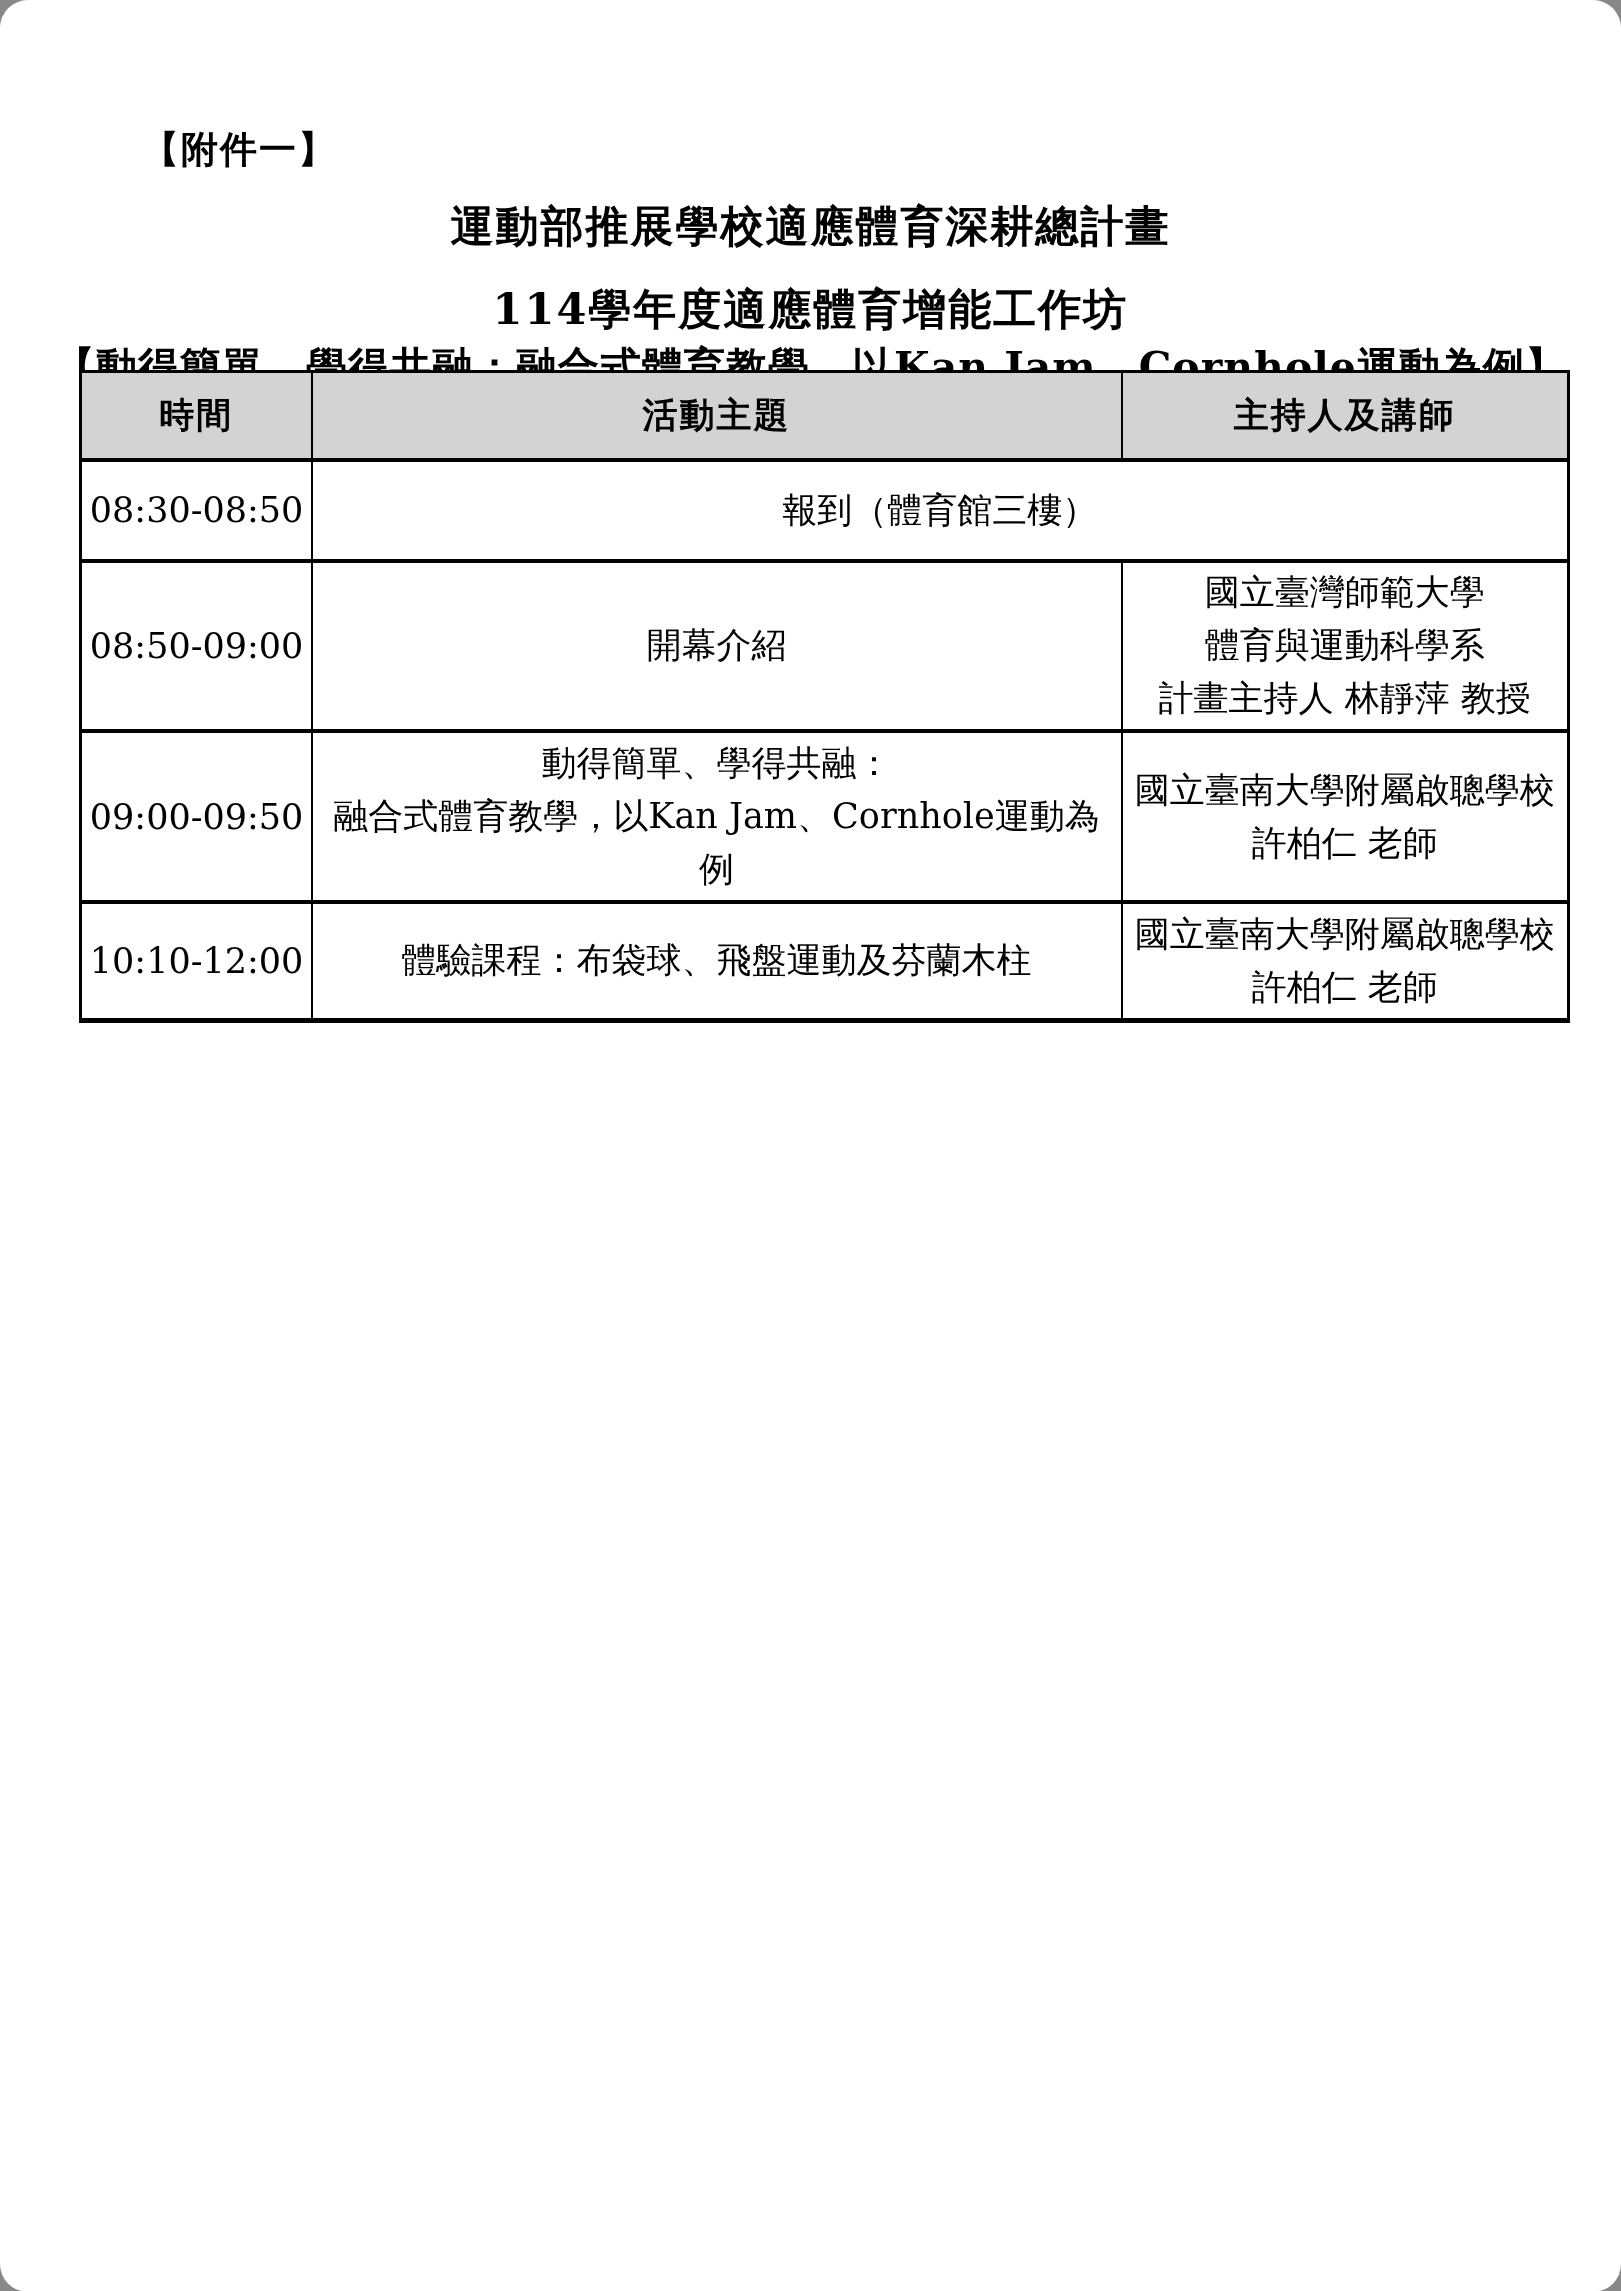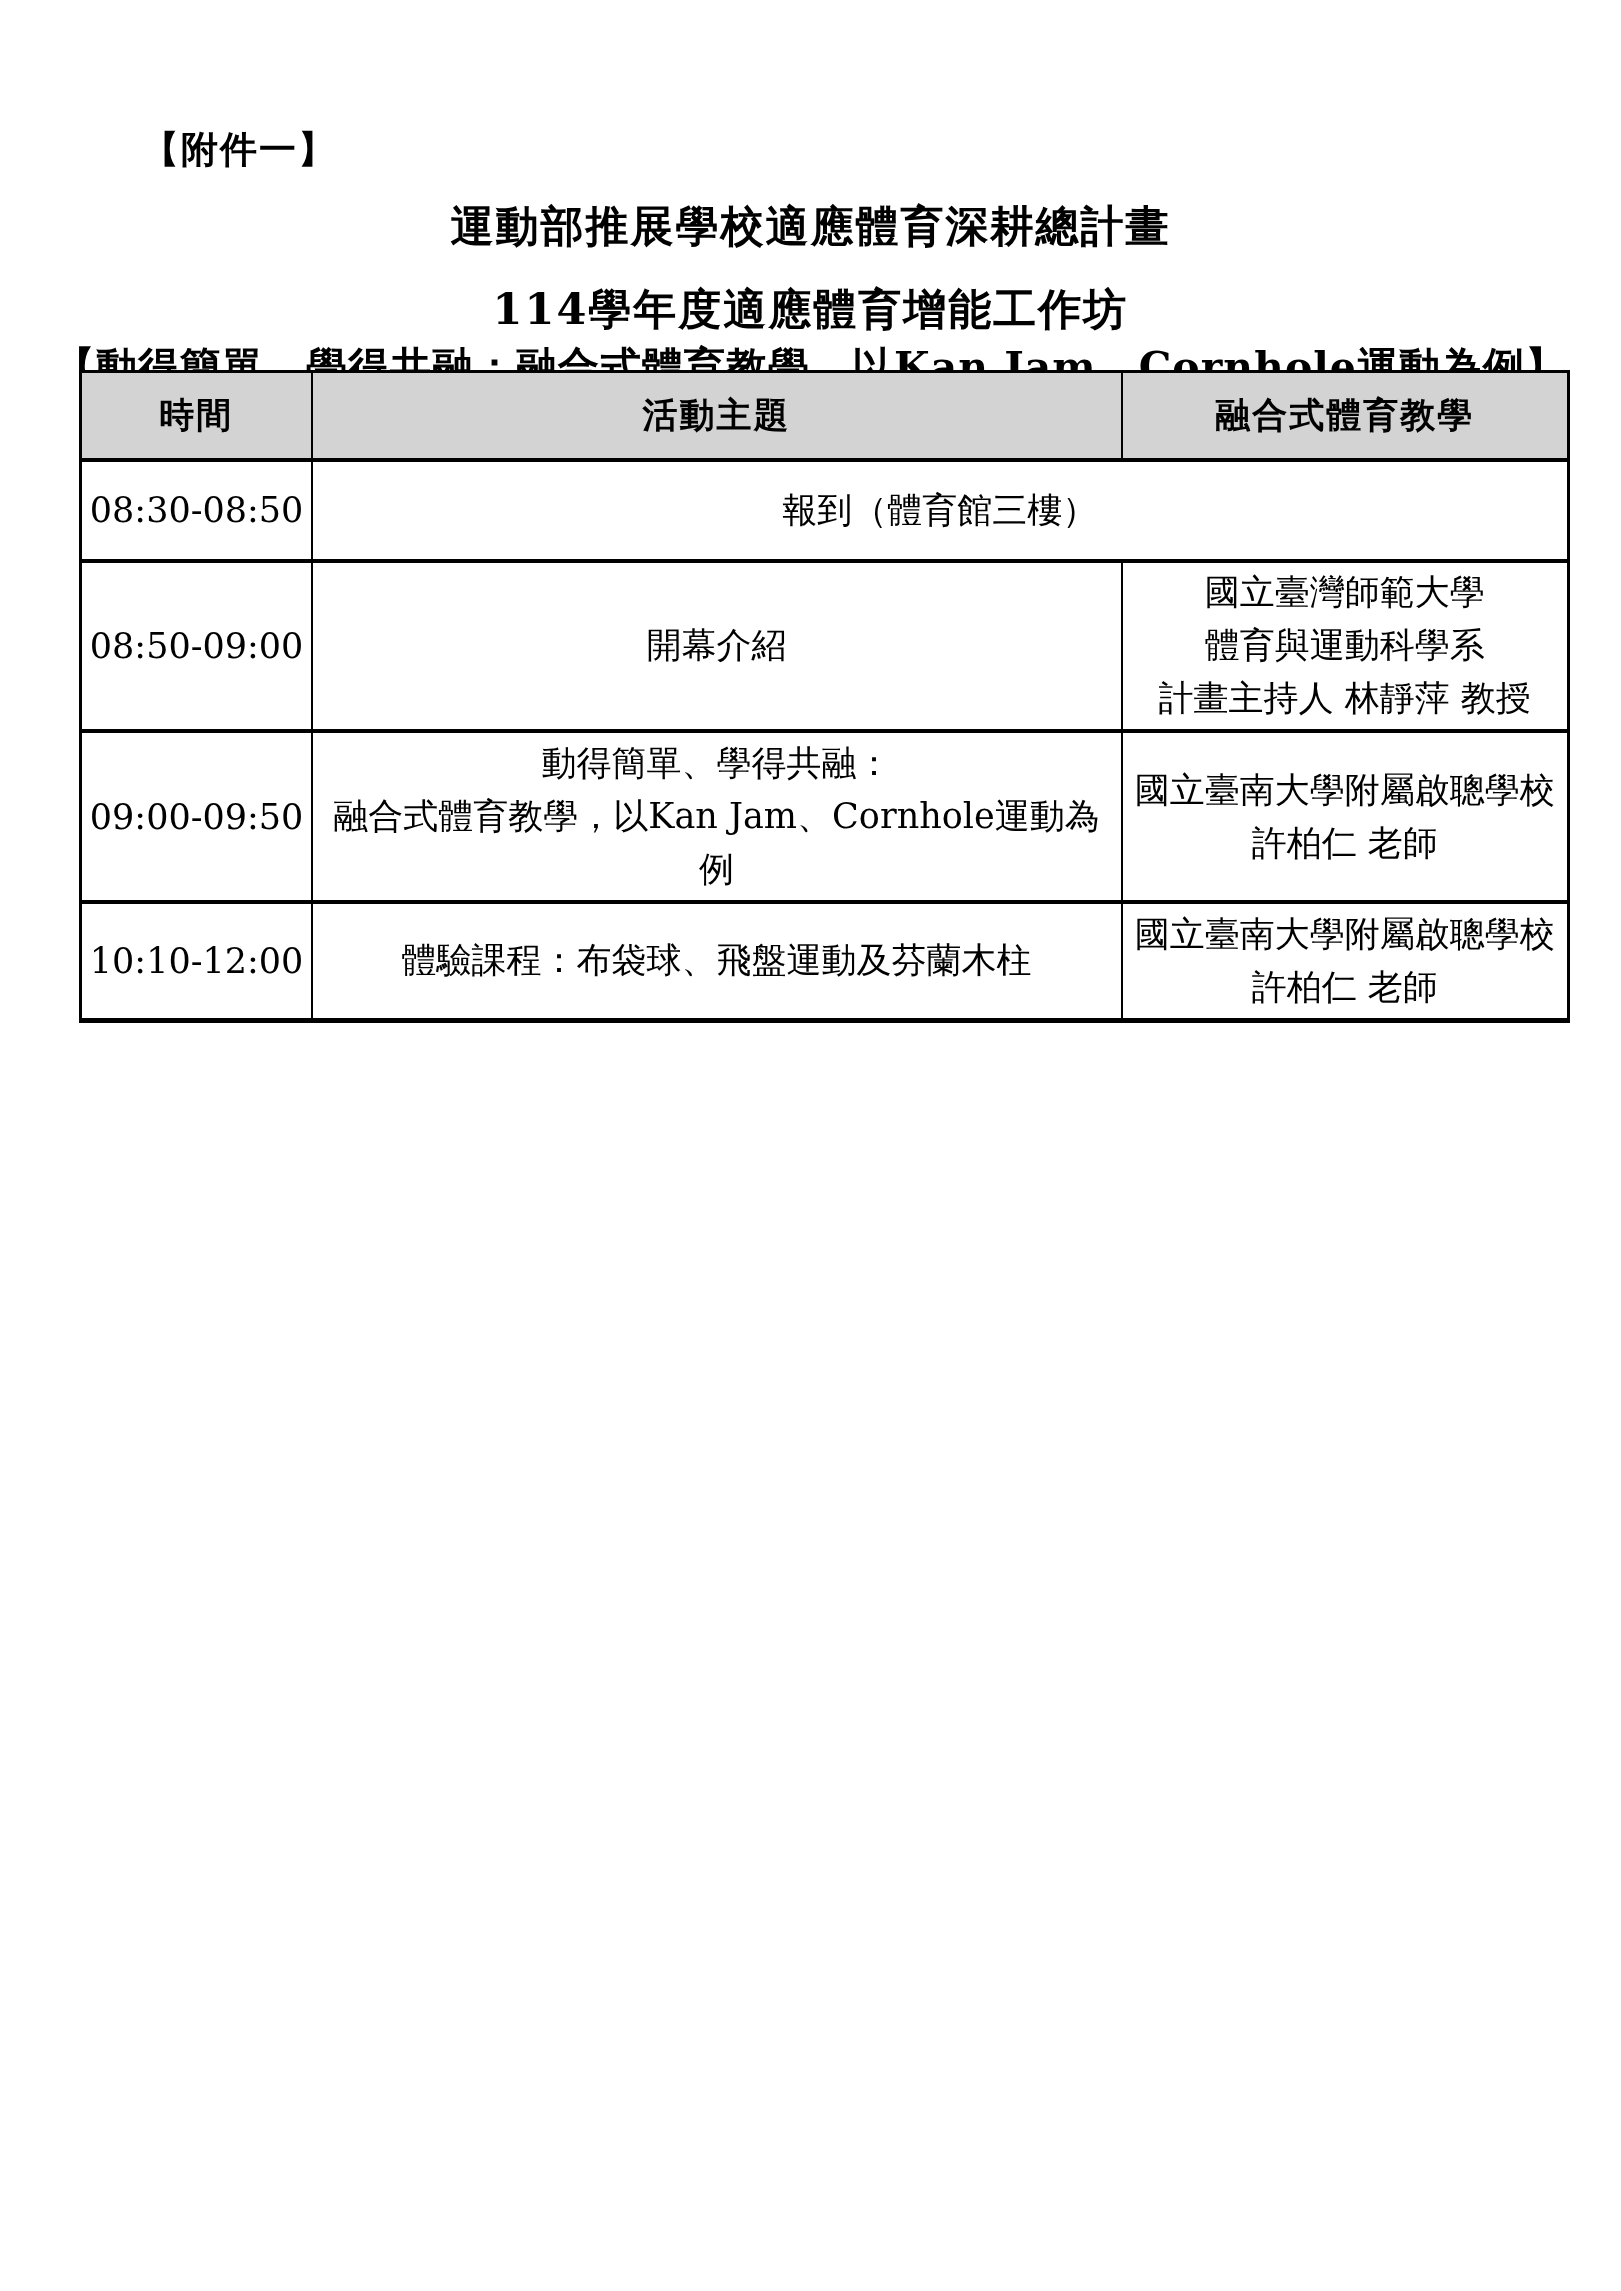--- a/index.html
+++ b/index.html
@@ -9,20 +9,21 @@
   }
   .page {
     position: relative;
     width: 1621px;
     height: 2292px;
     margin: 0 auto;
     background: #ffffff;
     font-family: "DejaVu Serif", "Liberation Serif", serif;
     color: #000000;
     overflow: hidden;
+    border-radius: 28px;
   }
   .attachment-tag {
     position: absolute;
     left: 142px;
     top: 125px;
     font-size: 37px;
     font-weight: 700;
     letter-spacing: 2px;
   }
   .titles {
@@ -112,21 +113,21 @@
   <table class="schedule">
     <colgroup>
       <col class="c-time">
       <col class="c-topic">
       <col class="c-host">
     </colgroup>
     <tbody>
       <tr class="hdr">
         <th class="t-head">時間</th>
         <th class="t-head">活動主題</th>
-        <th class="t-head">融合式體育教學</th>
+        <th class="t-head">主持人及講師</th>
       </tr>
 
       <tr class="r0">
         <td class="t-time">08:30-08:50</td>
         <td class="t-cjk" colspan="2">
           <div class="cell-line">報到（體育館三樓）</div>
         </td>
       </tr>
 
       <tr class="r1">

